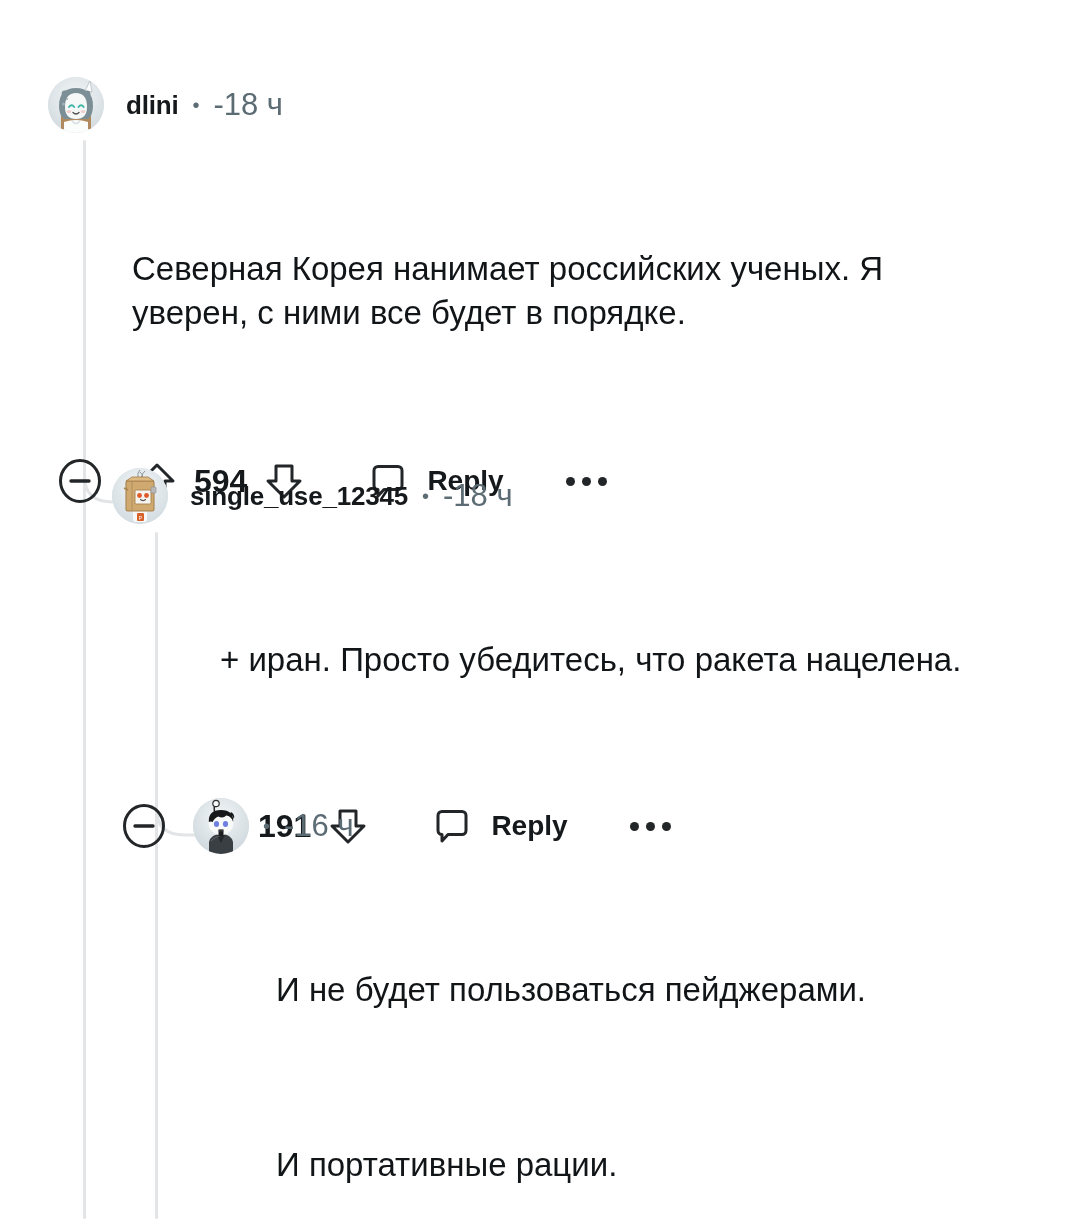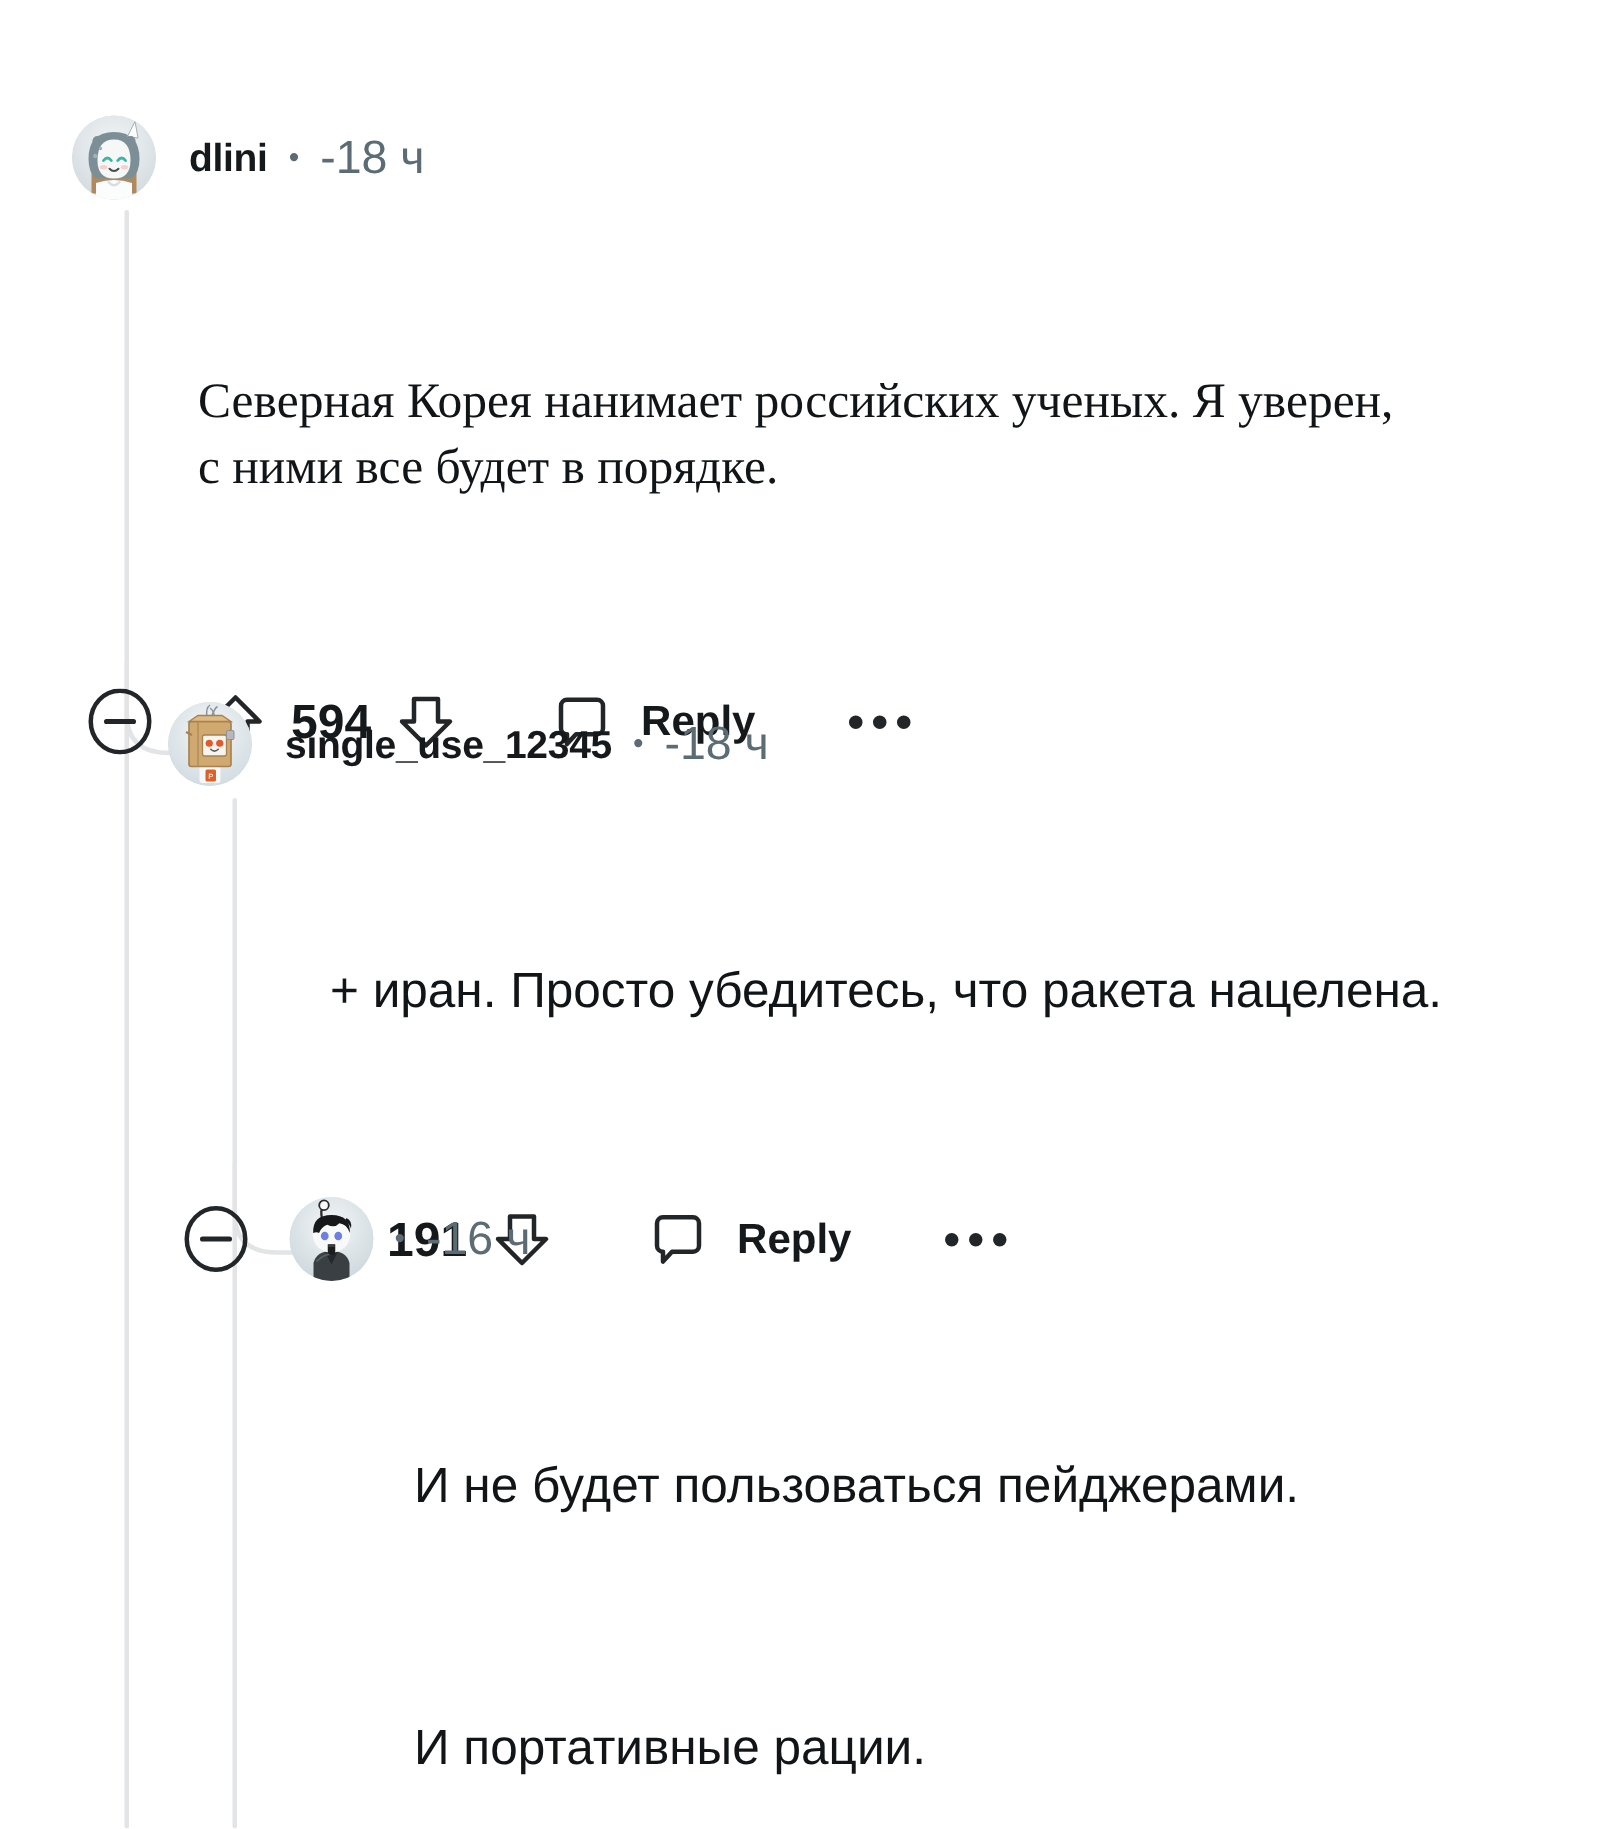--- a/index.html
+++ b/index.html
@@ -194,21 +194,21 @@
 
           <path d="M16 45 q12 -4 24 0 l0 11 l-24 0 z" fill="#fbfcfc"></path>
           <path d="M24 44 q4 5 8 0" stroke="#d7dde0" stroke-width="1.4" fill="none"></path>
         </svg>
       </div>
       <span class="uname">dlini</span>
       <span class="dot">•</span>
       <span class="tstamp">-18 ч</span>
     </div>
 
-    <div class="c-body" style="margin-top:26px; margin-left:84px; width:800px;font-family:Liberation Serif, serif;">
+    <div class="c-body" style="margin-top:26px; margin-left:84px; width:800px;">
       <p>Северная Корея нанимает российских ученых. Я уверен, с ними все будет в порядке.</p>
     </div>
 
     <div class="actions" style="margin-top:32px; margin-left:10px;">
       <div class="act collapse-btn">
         <svg class="ico" width="44" height="44" viewBox="0 0 44 44" fill="none">
           <ellipse cx="22" cy="22" rx="19.5" ry="20.5" stroke="#232628" stroke-width="3"></ellipse>
           <line x1="13" y1="22" x2="31" y2="22" stroke="#232628" stroke-width="3.4" stroke-linecap="round"></line>
         </svg>
       </div>

